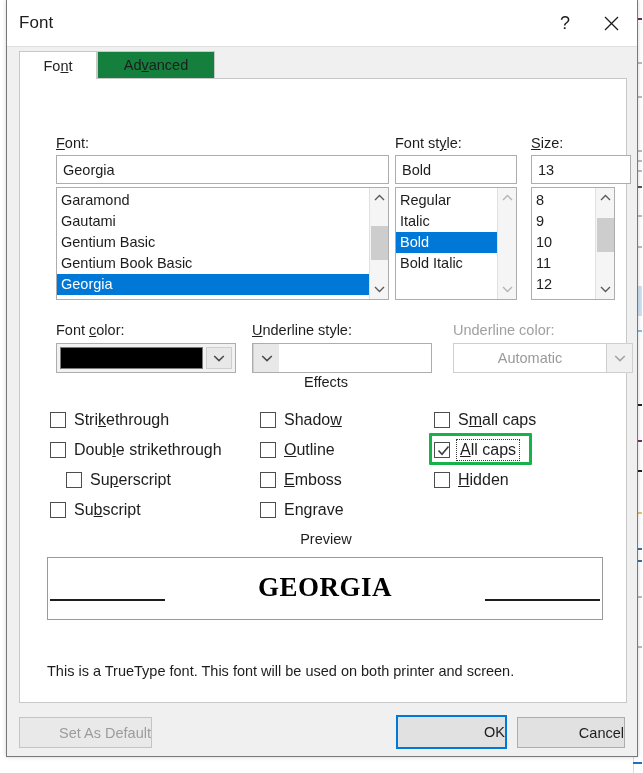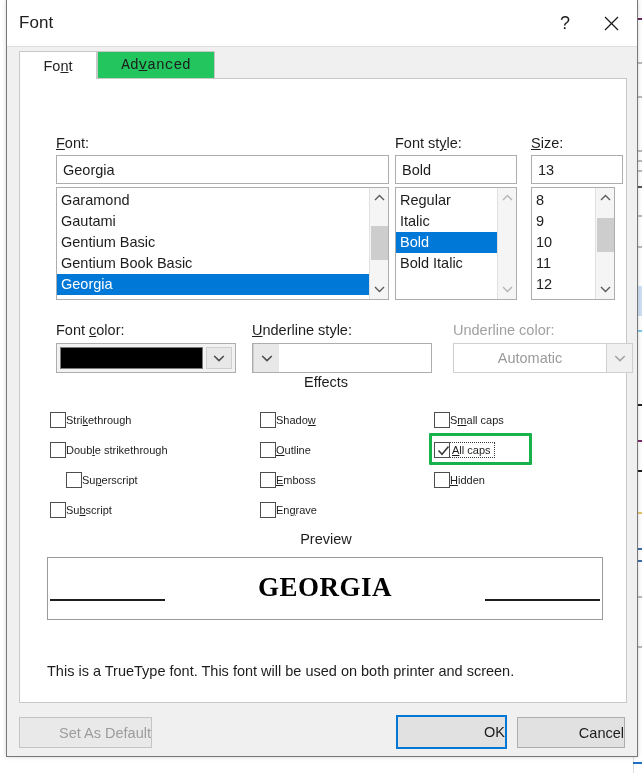--- a/index.html
+++ b/index.html
@@ -77,23 +77,22 @@
     border-bottom: none;
     user-select: none;
   }
   .tab.active {
     background: #ffffff;
     border-color: #c8c8c8;
     z-index: 3;
     height: 28px;
   }
   .tab.inactive {
-    background: #22c55e;
-    color: #1d1d1d;
-    font-family: Liberation Mono, monospace;
+    background: #15803d;
+    color: #1d1d1d;
   }
   #tab-font { left: 12px; width: 78px; }
   #tab-advanced { left: 90px; width: 118px; }
   .tab u { text-decoration: underline; }
 
   
   .panel {
     position: absolute;
     left: 12px; top: 78px;
     width: 608px; height: 625px;
@@ -229,21 +228,22 @@
   }
   .cbox {
     width: 16px; height: 16px;
     border: 1px solid #4d4d4d;
     background: #ffffff;
     position: relative;
     flex: 0 0 auto;
   }
   .cbox svg { position: absolute; left: 1px; top: 0px; }
   .cbtext {
-    font-size: 11px;
+    margin-left: 8px;
+    font-size: 16px;
     color: #1d1d1d;
     white-space: nowrap;
   }
   .cbtext u { text-decoration: underline; }
   .focusring { outline: 1px dotted #3a3a3a; outline-offset: 1px; padding: 0 2px; }
 
   
   .hl-green {
     position: absolute;
     border: 3px solid #18b24b;
@@ -399,21 +399,21 @@
             </svg>
         </div>
         <div class="arrow down">
           <svg width="11" height="8" viewBox="0 0 11 8">
               <polyline points="1,2 5.5,6.4 10,2" fill="none" stroke="#b5b5b5" stroke-width="1.4"></polyline>
             </svg>
         </div>
       </div>
     </div>
 
-    <div class="tbox" style="left:511px; top:76px; width:92px; height:29px;">
+    <div class="tbox" style="left:511px; top:76px; width:100px; height:29px;">
       <span>13</span>
     </div>
 
     <div class="listbox" style="left:511px; top:108px; width:84px; height:113px;">
       <div class="items">
         <div class="litem">8</div>
         <div class="litem">9</div>
         <div class="litem">10</div>
         <div class="litem">11</div>
         <div class="litem">12</div>

